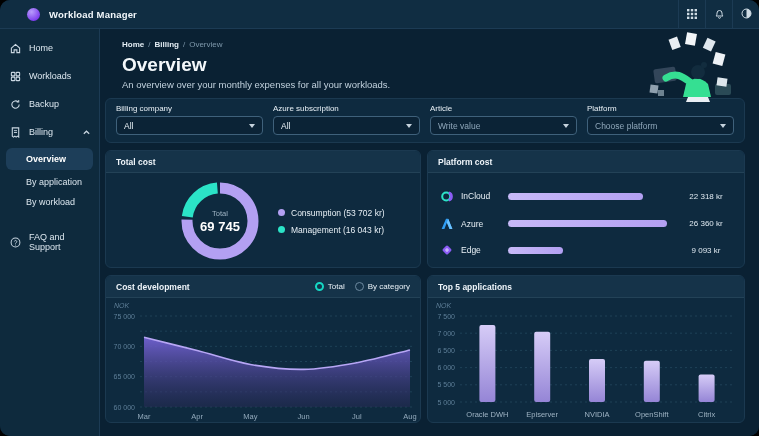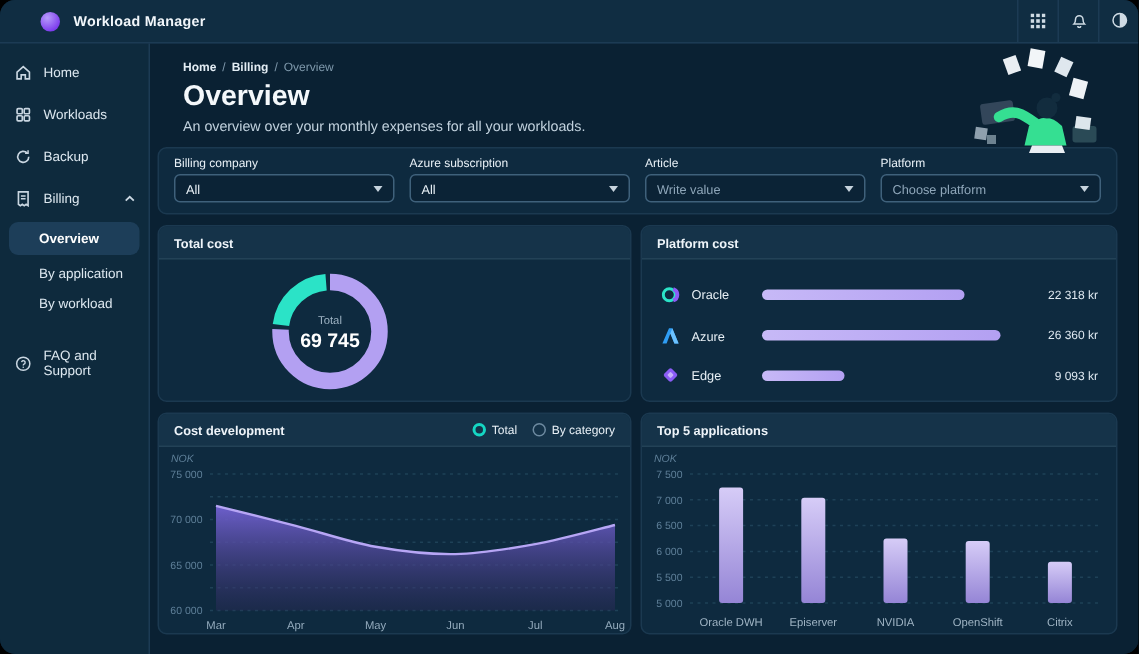--- a/index.html
+++ b/index.html
@@ -71,21 +71,21 @@
   .legend-item{display:flex;align-items:center;gap:6px;font-size:8.5px;color:#e8f0f6;}
   .dot{width:7px;height:7px;border-radius:50%;flex:0 0 7px;}
 
   
   .platform-body{height:96px;display:flex;flex-direction:column;justify-content:space-evenly;padding:2px 12px;}
   .p-row{display:flex;align-items:center;gap:7px;}
   .p-icon{width:14px;display:flex;justify-content:center;flex:0 0 14px;}
   .p-label{width:40px;font-size:8.5px;color:#e8f0f6;flex:0 0 40px;}
   .p-track{flex:1;height:7px;margin-right:6px;}
   .p-bar{height:7px;border-radius:3.5px;background:linear-gradient(90deg,#c7b9f7,#b3a0f2);}
-  .p-value{width:52px;text-align:right;font-size:8px;color:#dfe9f1;flex:0 0 52px;}
+  .p-value{width:52px;text-align:center;font-size:8px;color:#dfe9f1;flex:0 0 52px;}
 
   
   .head-spacer{flex:1;}
   .radio{display:flex;align-items:center;gap:4px;font-size:8px;font-weight:normal;color:#e8f0f6;
          margin-left:10px;cursor:pointer;}
   .radio-circ{width:9px;height:9px;border-radius:50%;border:1px solid #6d8aa0;box-sizing:border-box;}
   .radio-circ.sel{border:2.5px solid #15d6c3;}
   .chart-body{position:relative;height:125px;width:100%;}
   .chart-body svg{display:block;}
 </style>
@@ -265,34 +265,44 @@
                 <g transform="rotate(-90 42 42)">
                   <circle cx="42" cy="42" r="33" fill="none" stroke="#b3a0f2" stroke-width="11" stroke-dasharray="156.65083336559206 50.69428177133429" stroke-dashoffset="0"></circle>
                   <circle cx="42" cy="42" r="33" fill="none" stroke="#2be3c7" stroke-width="11" stroke-dasharray="44.69428177133428 162.65083336559206" stroke-dashoffset="-159.65083336559206"></circle>
                 </g>
               </svg>
             <div class="donut-center">
               <span class="lbl">Total</span>
               <span class="val">69 745</span>
             </div>
           </div>
+          <div class="legend">
+            <div class="legend-item">
+              <span class="dot" style="background:#b3a0f2"></span>
+              <span>Consumption (53 702 kr)</span>
+            </div>
+            <div class="legend-item">
+              <span class="dot" style="background:#2be3c7"></span>
+              <span>Management (16 043 kr)</span>
+            </div>
+          </div>
         </div>
       </section>
 
       <section class="card platform">
         <div class="card-head">Platform cost</div>
         <div class="platform-body">
           <div class="p-row">
             <span class="p-icon">
               <svg width="13" height="13" viewBox="0 0 13 13">
                 <circle cx="5.2" cy="6.5" r="4" fill="none" stroke="#2be3c7" stroke-width="2"></circle>
                 <path d="M7.8 2.7 a4 4 0 0 1 0 7.6" fill="none" stroke="#8b5cf6" stroke-width="2.6"></path>
               </svg>
             </span>
-            <span class="p-label">Oracle</span>
+            <span class="p-label">InCloud</span>
             <span class="p-track">
                 <span class="p-bar" style="display: block; width: 84.6662%;"></span>
               </span>
             <span class="p-value">22 318 kr</span>
           </div>
           <div class="p-row">
             <span class="p-icon">
               <svg width="12" height="12" viewBox="0 0 12 12">
                 <path d="M7.2 0.8 L11.4 11 H8.6 L5.9 4.4 L3.4 11 H0.6 L5 0.8 Z" fill="#2f9df4"></path>
                 <path d="M7.2 0.8 L11.4 11 H8.6 L5.9 4.4 Z" fill="#6cc2ff"></path>

